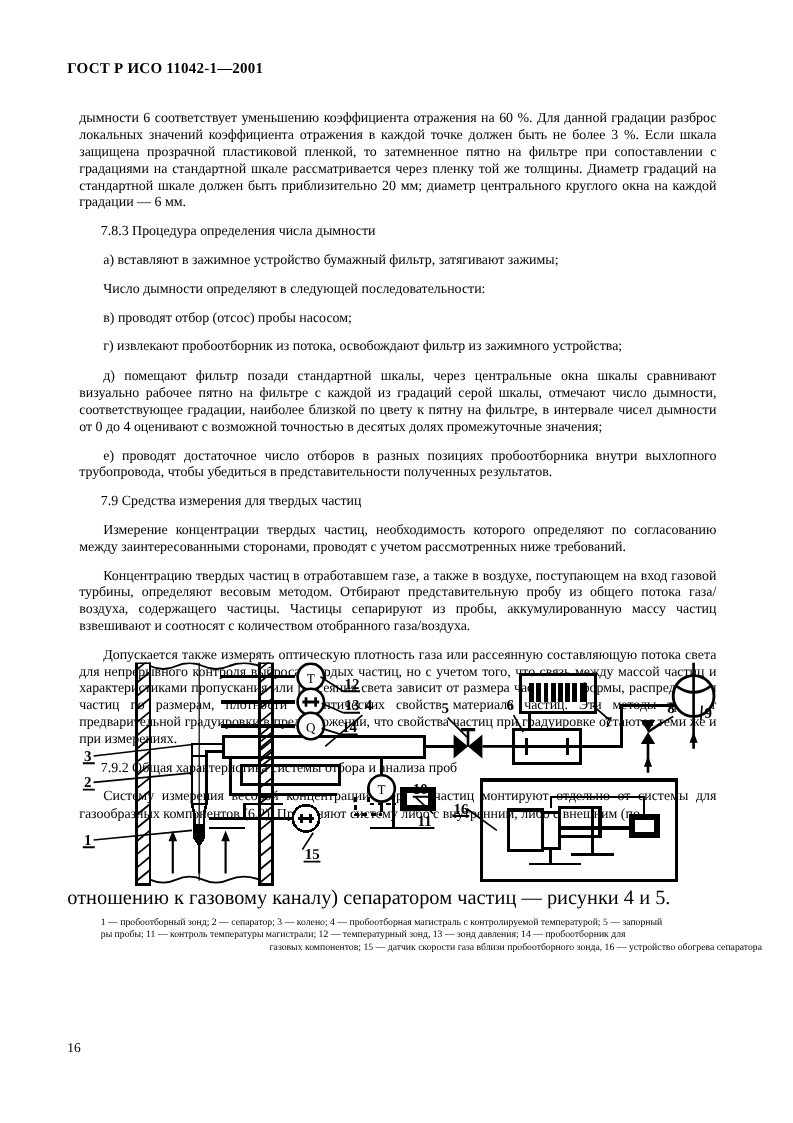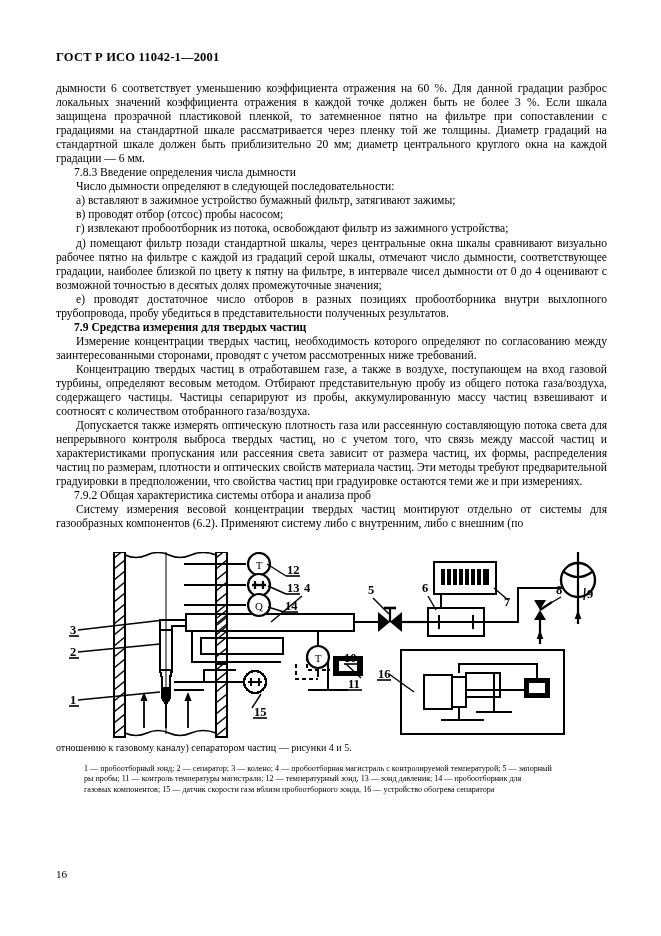--- a/index.html
+++ b/index.html
@@ -29,82 +29,82 @@
     font-weight: bold;
     letter-spacing: 0.2px;
   }
   .body-col {
     position: absolute;
     left: 56px;
     top: 82px;
     width: 551px;
   }
   p.just {
-    margin: 0;
+    margin: 10px;
     font-size: 11.6px;
     line-height: 14.05px;
     text-align: justify;
     text-justify: inter-word;
   }
   p.just.ind { text-indent: 20px; }
   p.just.ind-sm { text-indent: 18px; }
-  .bold { font-weight: bold; }
+  .bold { font-weight: normal; }
   .figure-wrap {
     position: absolute;
     left: 56px;
     top: 552px;
     width: 551px;
     height: 190px;
   }
   .fig-note {
     position: absolute;
     left: 56px;
     top: 741px;
     width: 551px;
-    font-size: 10px;
+    font-size: 17px;
     line-height: 14px;
   }
   .legend {
     position: absolute;
     left: 56px;
     top: 764px;
     width: 551px;
     font-size: 8.1px;
     line-height: 10.4px;
     text-align: justify;
     font-style: normal;
     margin-left: 28px;
   }
   .legend-last {
-    text-align: left;
+    text-align: right;
   }
   .page-num {
     position: absolute;
     left: 56px;
     top: 868px;
     font-size: 11.2px;
   }
   svg { display: block; }
 </style>
 </head>
 <body>
 
 <div class="page">
 
   <div class="header">ГОСТ Р ИСО 11042-1—2001</div>
 
   <div class="body-col">
     <p class="just">дымности 6 соответствует уменьшению коэффициента отражения на 60 %. Для данной градации разброс локальных значений коэффициента отражения в каждой точке должен быть не более 3 %. Если шкала защищена прозрачной пластиковой пленкой, то затемненное пятно на фильтре при сопоставлении с градациями на стандартной шкале рассматривается через пленку той же толщины. Диаметр градаций на стандартной шкале должен быть приблизительно 20 мм; диаметр центрального круглого окна на каждой градации — 6 мм.</p>
-    <p class="just ind-sm">7.8.3  Введение определения числа дымности</p>
+    <p class="just ind-sm">7.8.3  Процедура определения числа дымности</p>
+    <p class="just ind">а)  вставляют в зажимное устройство бумажный фильтр, затягивают зажимы;</p>
     <p class="just ind">Число дымности определяют в следующей последовательности:</p>
-    <p class="just ind">а)  вставляют в зажимное устройство бумажный фильтр, затягивают зажимы;</p>
     <p class="just ind">в)  проводят отбор (отсос) пробы насосом;</p>
     <p class="just ind">г)  извлекают пробоотборник из потока, освобождают фильтр из зажимного устройства;</p>
     <p class="just ind">д)  помещают фильтр позади стандартной шкалы, через центральные окна шкалы сравнивают визуально рабочее пятно на фильтре с каждой из градаций серой шкалы, отмечают число дымности, соответствующее градации, наиболее близкой по цвету к пятну на фильтре, в интервале чисел дымности от 0 до 4 оценивают с возможной точностью в десятых долях промежуточные значения;</p>
-    <p class="just ind">е)  проводят достаточное число отборов в разных позициях пробоотборника внутри выхлопного трубопровода, пробу убедиться в представительности полученных результатов.</p>
+    <p class="just ind">е)  проводят достаточное число отборов в разных позициях пробоотборника внутри выхлопного трубопровода, чтобы убедиться в представительности полученных результатов.</p>
     <p class="just ind-sm bold">7.9  Средства измерения для твердых частиц</p>
     <p class="just ind">Измерение концентрации твердых частиц, необходимость которого определяют по согласованию между заинтересованными сторонами, проводят с учетом рассмотренных ниже требований.</p>
     <p class="just ind">Концентрацию твердых частиц в отработавшем газе, а также в воздухе, поступающем на вход газовой турбины, определяют весовым методом. Отбирают представительную пробу из общего потока газа/воздуха,  содержащего частицы. Частицы сепарируют из пробы, аккумулированную массу частиц взвешивают и соотносят с количеством отобранного газа/воздуха.</p>
     <p class="just ind">Допускается также измерять оптическую плотность газа или рассеянную составляющую потока света для непрерывного контроля выброса твердых частиц, но с учетом того, что связь между массой частиц и характеристиками пропускания или рассеяния света зависит от размера частиц, их формы, распределения частиц по размерам, плотности и оптических свойств материала частиц. Эти методы требуют предварительной градуировки в предположении, что свойства частиц при градуировке остаются теми же и при измерениях.</p>
     <p class="just ind-sm">7.9.2  Общая характеристика системы отбора и анализа проб</p>
     <p class="just ind">Систему измерения весовой концентрации твердых частиц монтируют отдельно от системы для газообразных компонентов (6.2). Применяют систему либо с внутренним, либо с внешним (по</p>
   </div>
 
   <div class="figure-wrap">
     <svg width="551" height="190" viewBox="0 0 551 190">

